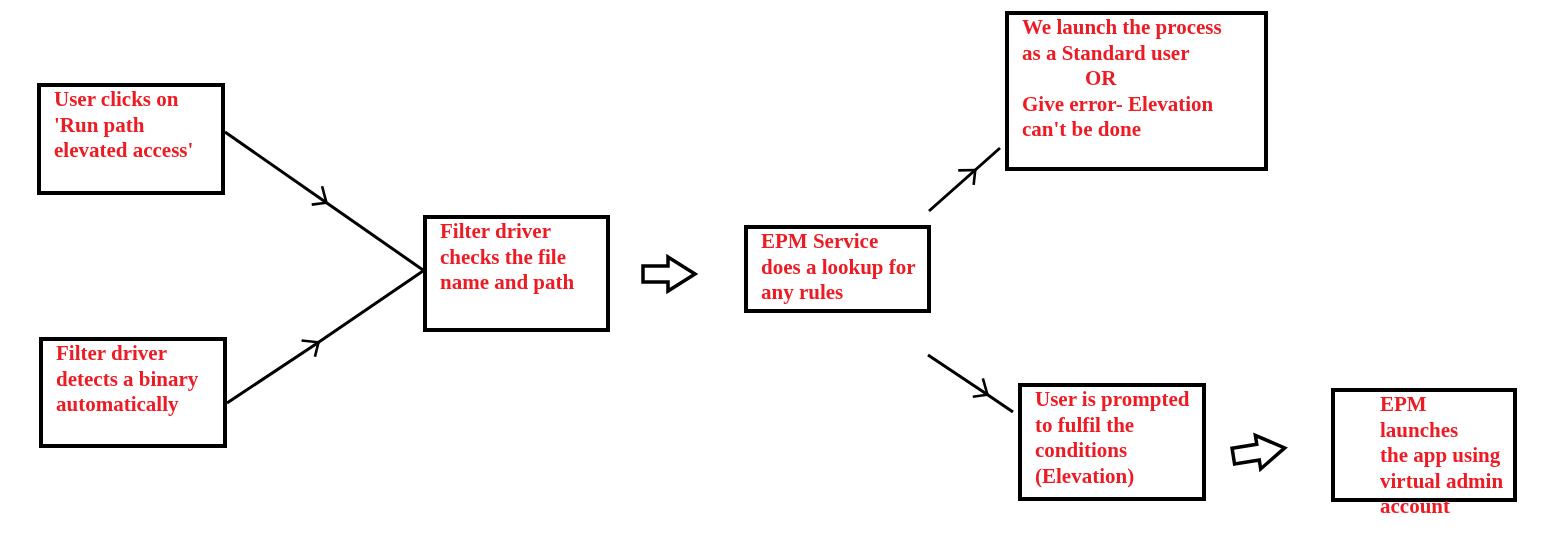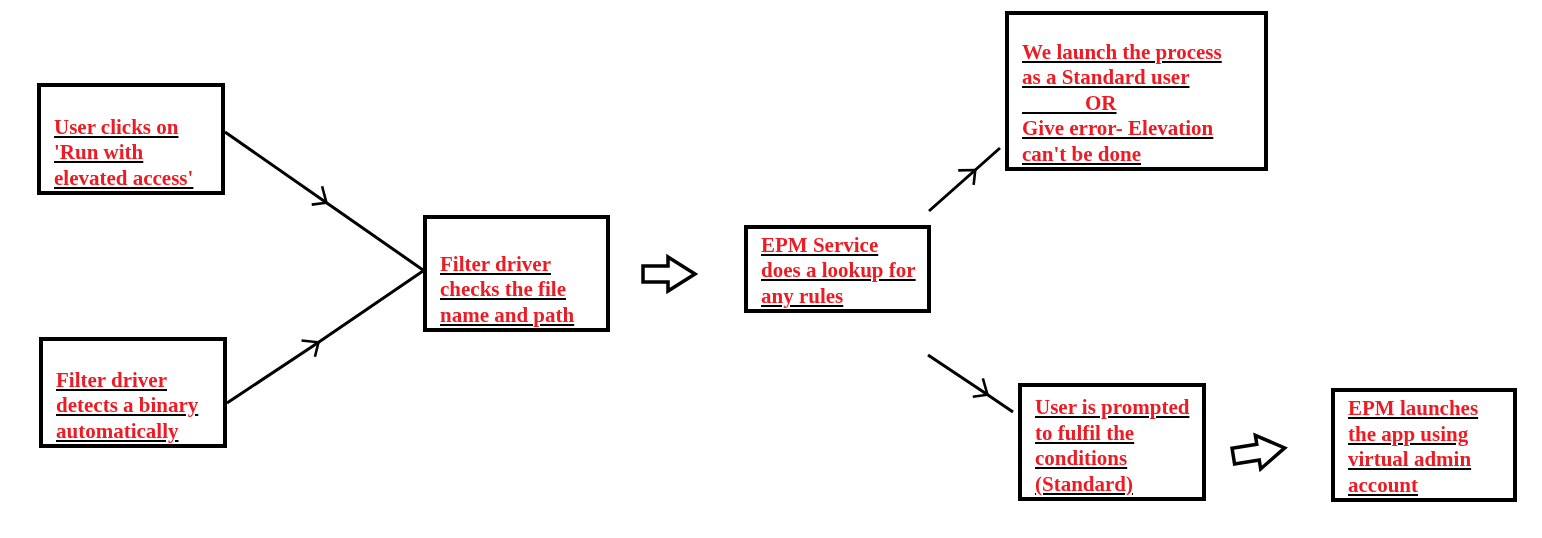--- a/index.html
+++ b/index.html
@@ -15,40 +15,39 @@
     position: absolute;
     left: 0; top: 0;
     width: 1542px; height: 538px;
   }
   .node {
     position: absolute;
     box-sizing: border-box;
     border: 4px solid #000000;
     background: #ffffff;
     display: flex;
-    align-items: flex-end;
-    text-decoration: underline;
+    align-items: flex-start;
   }
   .node-text {
     white-space: pre-wrap;
     color: #ed1c24;
     font-weight: bold;
     font-size: 21px;
     line-height: 25.5px;
     padding-left: 13px;
     padding-right: 4px;
   }
   
   .n0 { left: 37px;   top: 83px;  width: 188px; height: 112px; }
   .n1 { left: 39px;   top: 337px; width: 188px; height: 111px; }
   .n2 { left: 423px;  top: 215px; width: 187px; height: 117px; }
   .n3 { left: 744px;  top: 225px; width: 187px; height: 88px; }
   .n4 { left: 1005px; top: 11px;  width: 263px; height: 160px; }
   .n5 { left: 1018px; top: 383px; width: 188px; height: 118px; }
-  .n6 { left: 1331px; top: 388px; width: 186px; height: 114px; }
+  .n6 { left: 1331px; top: 388px; width: 186px; height: 114px; padding-left: 32px; }
 </style>
 </head>
 <body>
 
 <div class="canvas">
 
   <svg class="connector-layer" width="1542" height="538" viewBox="0 0 1542 538" xmlns="http://www.w3.org/2000/svg">
     <defs>
       <marker id="mh" markerUnits="userSpaceOnUse" markerWidth="30" markerHeight="30" viewBox="0 0 30 30" refX="15" refY="15" orient="auto">
         <path d="M5,4 L18,15 L7,25" fill="none" stroke="#000000" stroke-width="2.6"></path>
@@ -59,21 +58,21 @@
     <polyline points="227,403 316,344 423,271" fill="none" stroke="#000000" stroke-width="3" marker-mid="url(#mh)"></polyline>
     <polyline points="929,211 973,172 1000,148" fill="none" stroke="#000000" stroke-width="3" marker-mid="url(#mh)"></polyline>
     <polyline points="928,355 985,393 1013,412" fill="none" stroke="#000000" stroke-width="3" marker-mid="url(#mh)"></polyline>
 
     <path d="M643,266 L668,266 L668,257 L695,274 L668,291 L668,282 L643,282 Z" fill="#ffffff" stroke="#000000" stroke-width="3.5" stroke-linejoin="miter"></path>
     <path d="M1233,444 L1258,444 L1258,435 L1285,452 L1258,469 L1258,460 L1233,460 Z" transform="rotate(-9 1259 452)" fill="#ffffff" stroke="#000000" stroke-width="3.5" stroke-linejoin="miter"></path>
   </svg>
 
   <div class="node n0">
     <span class="node-text">User clicks on
-'Run with
+'Run path
 elevated access'</span>
   </div>
 
   <div class="node n1">
     <span class="node-text">Filter driver
 detects a binary
 automatically</span>
   </div>
 
   <div class="node n2">
@@ -93,21 +92,21 @@
 as a Standard user
             OR
 Give error- Elevation
 can't be done</span>
   </div>
 
   <div class="node n5">
     <span class="node-text">User is prompted
 to fulfil the
 conditions
-(Standard)</span>
+(Elevation)</span>
   </div>
 
   <div class="node n6">
     <span class="node-text">EPM launches
 the app using
 virtual admin
 account</span>
   </div>
 
 </div>

